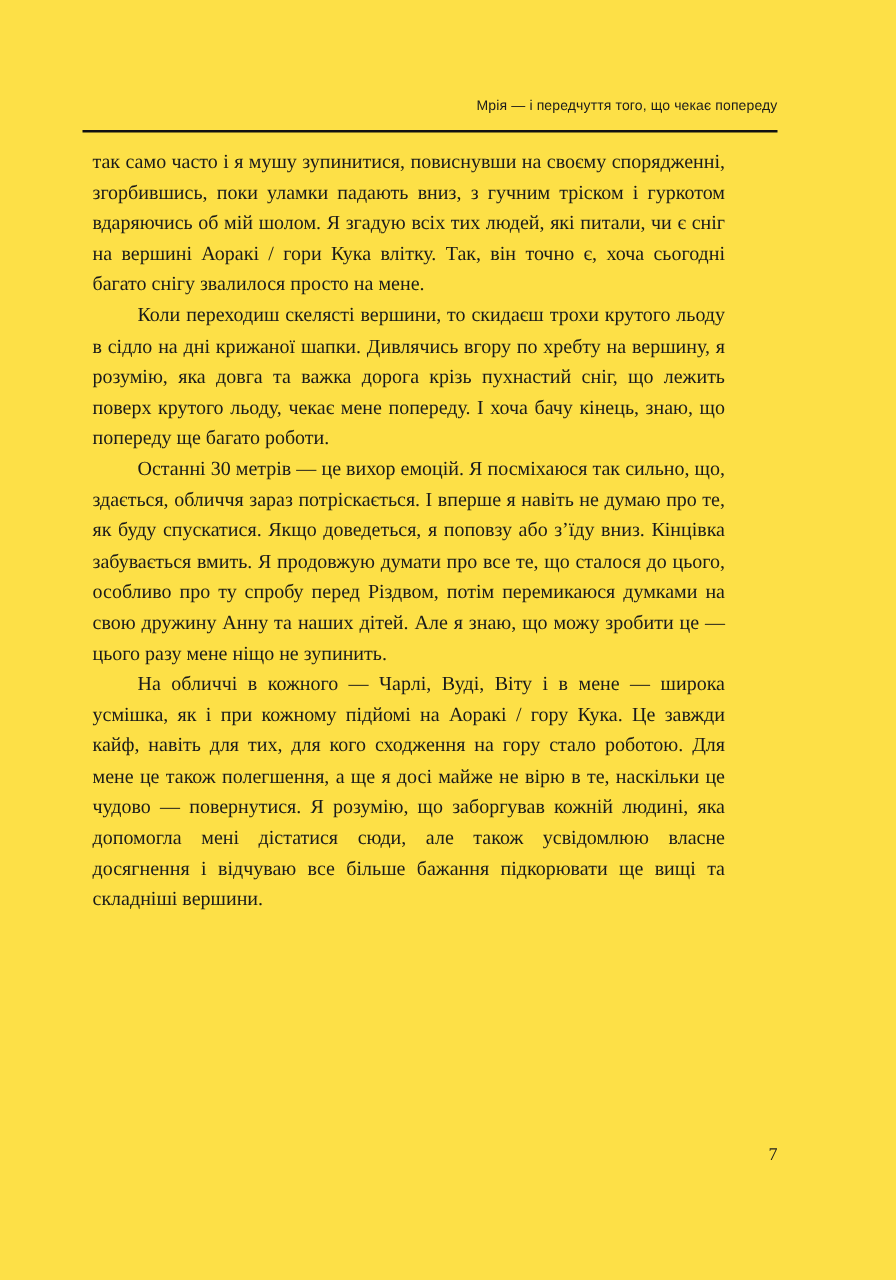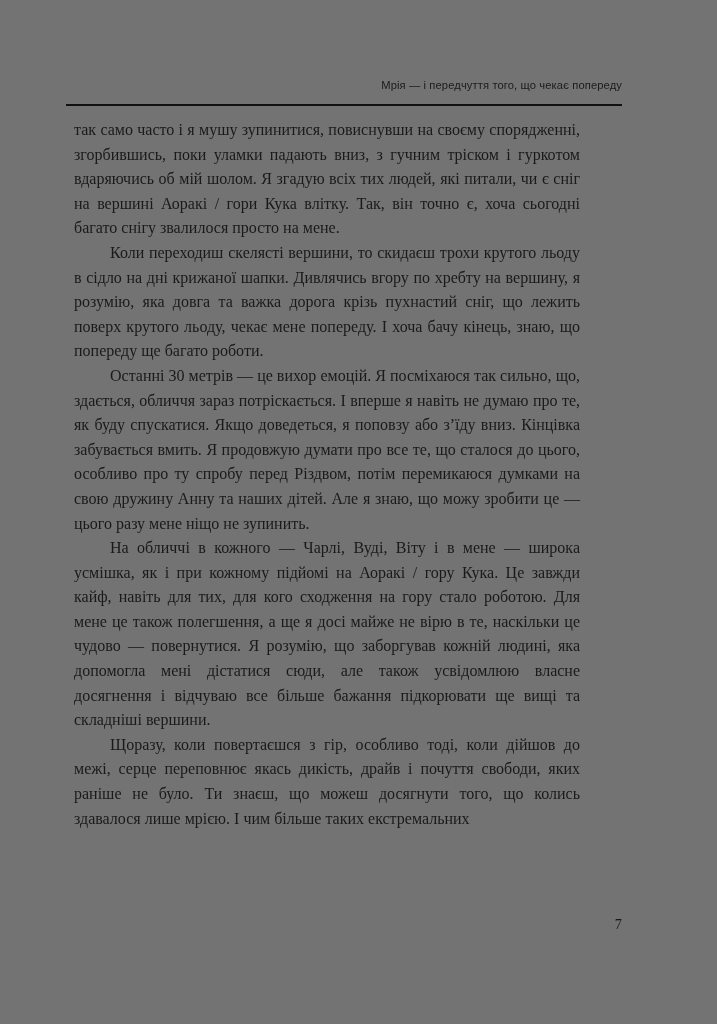--- a/index.html
+++ b/index.html
@@ -4,21 +4,21 @@
 <style>
   html, body {
     margin: 0;
     padding: 0;
     background: #ffffff;
   }
   .page {
     position: relative;
     width: 717px;
     height: 1024px;
-    background: #737373;
+    background: #fde047;
     overflow: hidden;
     box-sizing: border-box;
   }
   .running-head {
     position: absolute;
     top: 78px;
     left: 74px;
     width: 548px;
     text-align: right;
     font-family: "Liberation Sans", sans-serif;
@@ -80,18 +80,17 @@
 
   <div class="running-head">Мрія — і передчуття того, що чекає попереду</div>
 
   <div class="head-rule"></div>
 
   <div class="body-col">
     <p class="no-indent">так само часто і я мушу зупинитися, повиснувши на своєму споря­дженні, згорбившись, поки уламки падають вниз, з гучним тріском і гуркотом вдаряючись об мій шолом. Я згадую всіх тих людей, які питали, чи є сніг на вершині Аоракі / гори Кука влітку. Так, він точ­но є, хоча сьогодні багато снігу звалилося просто на мене.</p>
     <p>Коли переходиш скелясті вершини, то скидаєш трохи крутого льоду в сідло на дні крижаної шапки. Дивлячись вгору по хребту на вершину, я розумію, яка довга та важка дорога крізь пухнастий сніг, що лежить поверх крутого льоду, чекає мене попереду. І хоча бачу кінець, знаю, що попереду ще багато роботи.</p>
     <p>Останні 30 метрів — це вихор емоцій. Я посміхаюся так силь­но, що, здається, обличчя зараз потріскається. І вперше я навіть не думаю про те, як буду спускатися. Якщо доведеться, я поповзу або з’їду вниз. Кінцівка забувається вмить. Я продовжую думати про все те, що сталося до цього, особливо про ту спробу перед Різдвом, потім перемикаюся думками на свою дружину Анну та наших ді­тей. Але я знаю, що можу зробити це — цього разу мене ніщо не зупинить.</p>
     <p>На обличчі в кожного — Чарлі, Вуді, Віту і в мене — широка усмішка, як і при кожному підйомі на Аоракі / гору Кука. Це завж­ди кайф, навіть для тих, для кого сходження на гору стало робо­тою. Для мене це також полегшення, а ще я досі майже не вірю в те, наскільки це чудово — повернутися. Я розумію, що заборгу­вав кожній людині, яка допомогла мені дістатися сюди, але також усвідомлюю власне досягнення і відчуваю все більше бажання під­корювати ще вищі та складніші вершини.</p>
-    <p>Щоразу, коли повертаєшся з гір, особливо тоді, коли дійшов до межі, серце переповнює якась дикість, драйв і почуття свобо­ди, яких раніше не було. Ти знаєш, що можеш досягнути того, що колись здавалося лише мрією. І чим більше таких екстремальних</p>
   </div>
 
   <div class="folio">7</div>
 
 </div>
 
 </body></html>

